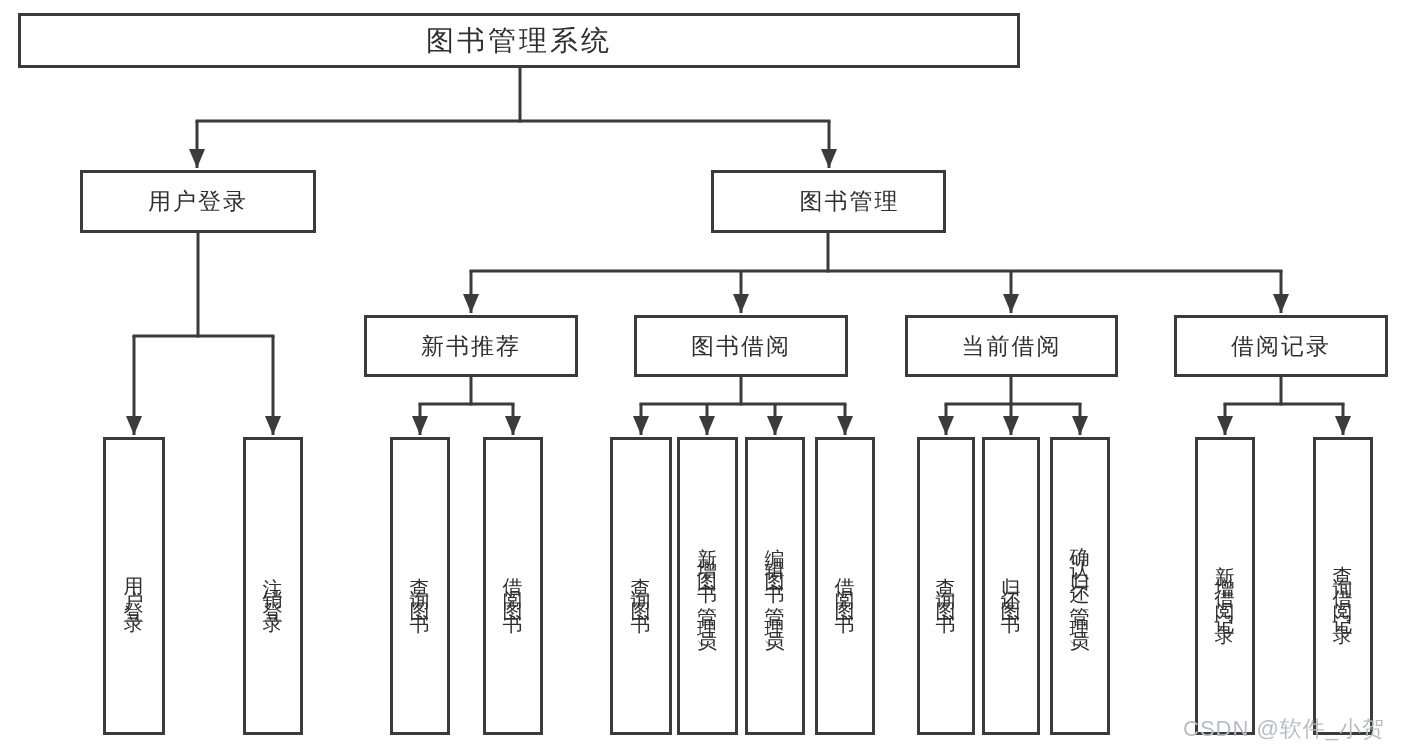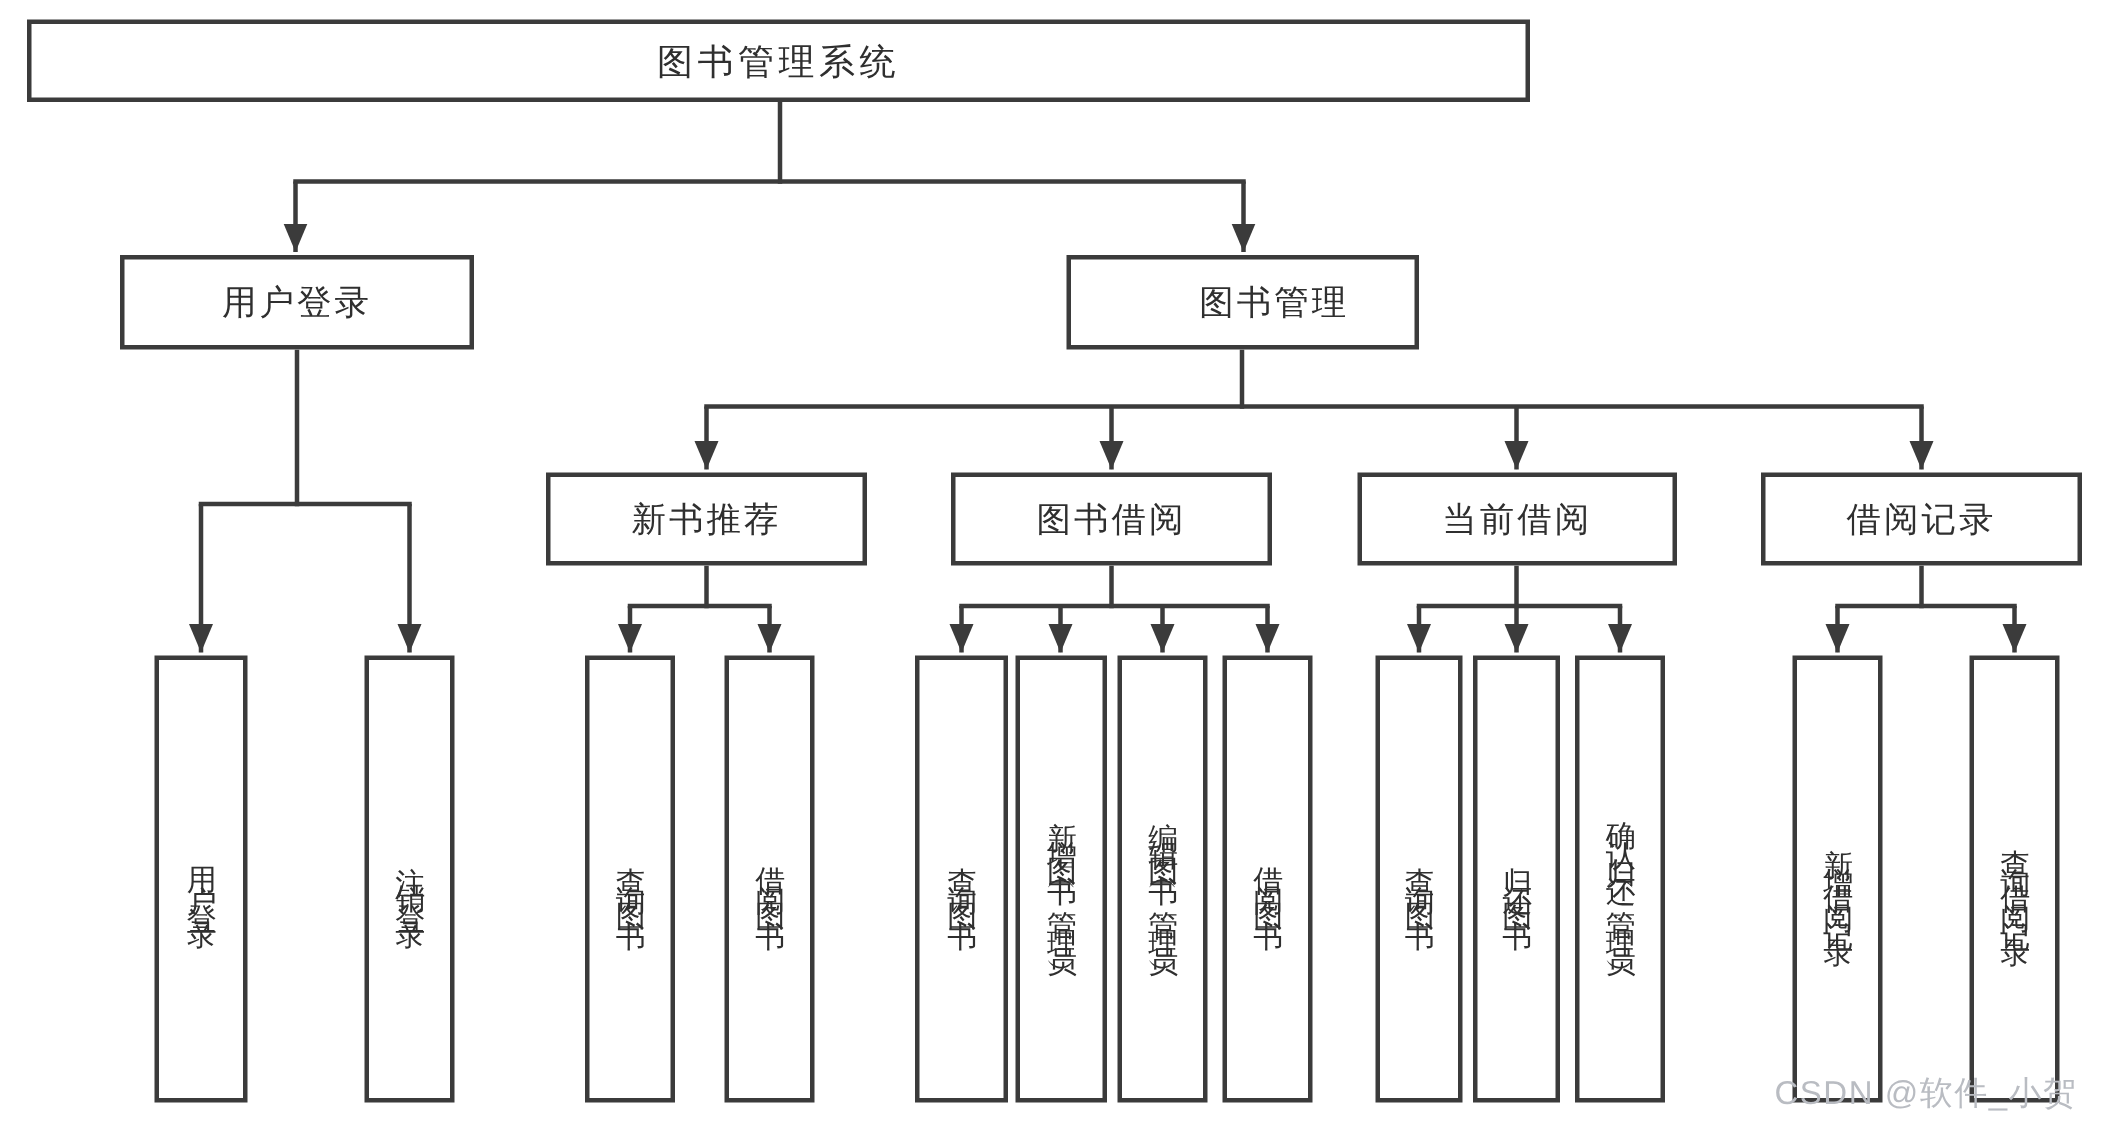--- a/index.html
+++ b/index.html
@@ -24,21 +24,21 @@
     position: absolute;
     box-sizing: border-box;
     border: 3px solid #3b3b3b;
     background: #ffffff;
     display: flex;
     align-items: center;
     justify-content: center;
     z-index: 2;
   }
   .h-node { font-size: 23px; letter-spacing: 2px; }
-  .root-node { font-size: 24px; letter-spacing: 3px; }
+  .root-node { font-size: 28px; letter-spacing: 3px; }
   .leaf .vtext {
     display: inline-block;
     writing-mode: vertical-rl;
     text-orientation: mixed;
     font-size: 20px;
     letter-spacing: 12px;
     line-height: 1;
     white-space: nowrap;
   }
   .watermark {

